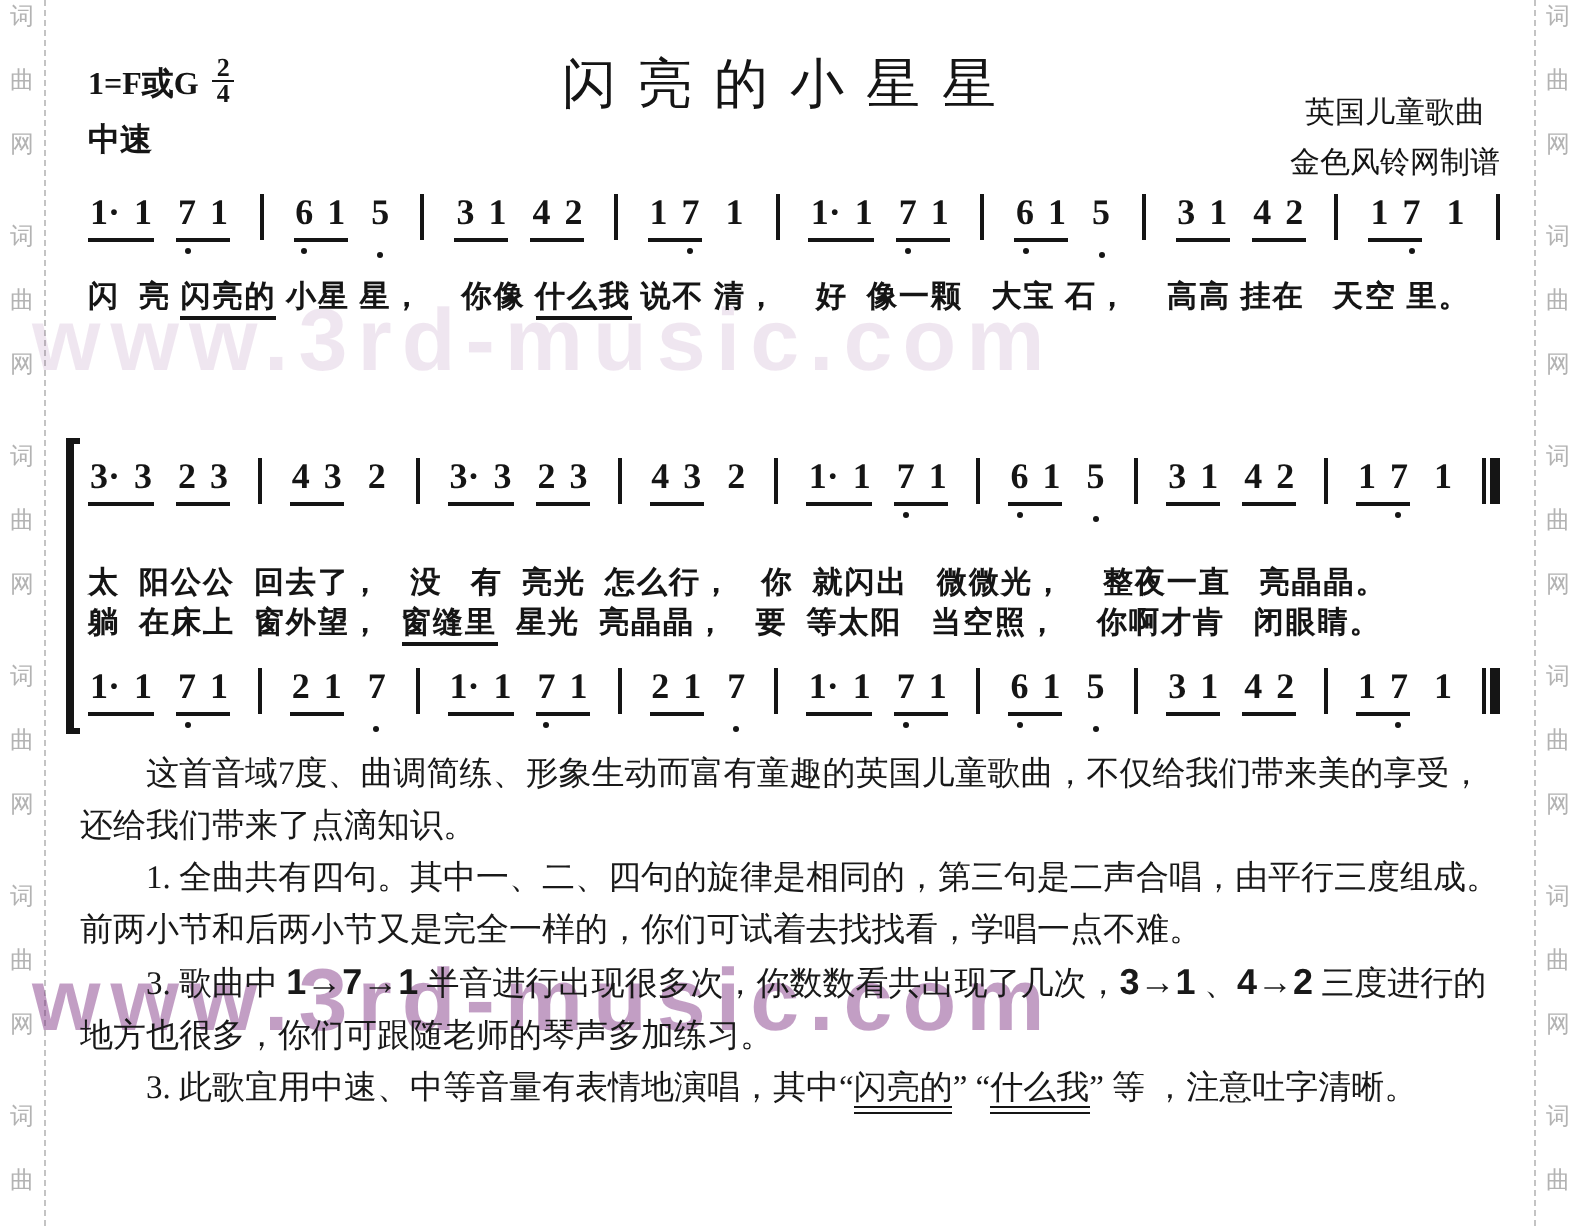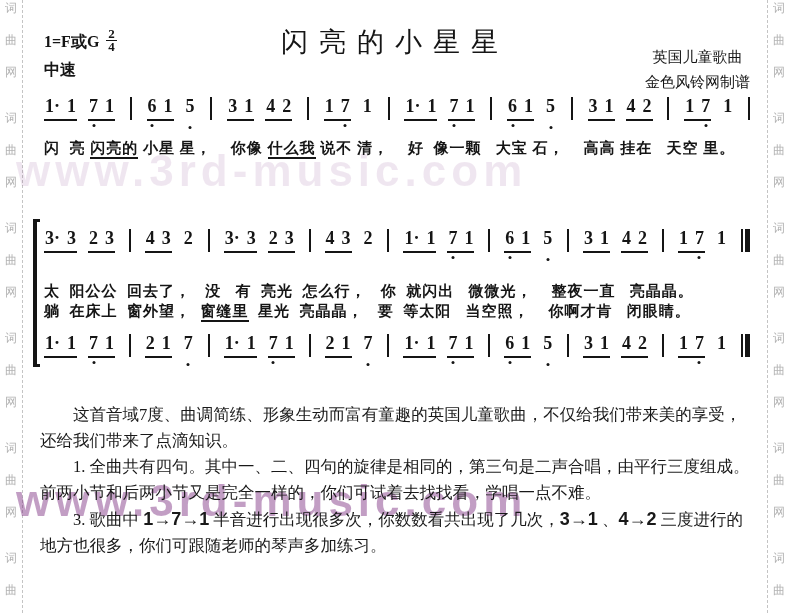--- a/index.html
+++ b/index.html
@@ -45,21 +45,21 @@
   
   .lyric-row{position:absolute;left:44px;right:40px;font-size:15px;font-weight:bold;
              white-space:pre;letter-spacing:1px;z-index:1;}
   .lyr-u{border-bottom:2px solid #151515;padding-bottom:1px;}
   
   .bracket{position:absolute;left:33px;top:222px;height:142px;width:7px;z-index:1;}
   .bracket::before{content:"";position:absolute;left:0;top:0;bottom:0;width:3.5px;background:#151515;}
   .bracket::after{content:"";position:absolute;left:0;top:-3px;width:7px;height:3px;background:#151515;
                   box-shadow:0 145px 0 #151515;}
   
-  .notes-text{position:absolute;left:40px;right:34px;top:374px;font-size:16.5px;line-height:26px;z-index:1;color:#191919;margin-top:28px;}
+  .notes-text{position:absolute;left:40px;right:34px;top:374px;font-size:16.5px;line-height:26px;z-index:1;color:#191919;}
   .notes-text p{margin:0;text-indent:2em;}
   .numb{font-family:"Liberation Sans","DejaVu Sans",sans-serif;font-weight:bold;font-size:18px;}
   .dblu{border-bottom:4px double #151515;padding-bottom:0px;}
 </style>
 </head>
 <body>
 
 <div class="page">
 
   <div class="side-strip left" id="strip-left">
@@ -398,15 +398,16 @@
       <span class="barend">
         <span class="thin"></span>
         <span class="thick"></span>
       </span>
     </div>
 
   <div class="notes-text" id="paras">
       <p><span>这首音域7度、曲调简练、形象生动而富有童趣的英国儿童歌曲，不仅给我们带来美的享受，还给我们带来了点滴知识。</span></p>
       <p><span>1. 全曲共有四句。其中一、二、四句的旋律是相同的，第三句是二声合唱，由平行三度组成。前两小节和后两小节又是完全一样的，你们可试着去找找看，学唱一点不难。</span></p>
       <p><span>3. 歌曲中 </span><span class="numb">1→7→1</span><span> 半音进行出现很多次，你数数看共出现了几次，</span><span class="numb">3→1</span><span> 、</span><span class="numb">4→2</span><span> 三度进行的地方也很多，你们可跟随老师的琴声多加练习。</span></p>
+      <p><span>3. 此歌宜用中速、中等音量有表情地演唱，其中“</span><span class="dblu">闪亮的</span><span>” “</span><span class="dblu">什么我</span><span>” 等 ，注意吐字清晰。</span></p>
     </div>
 
 </div>
 
 </body></html>

